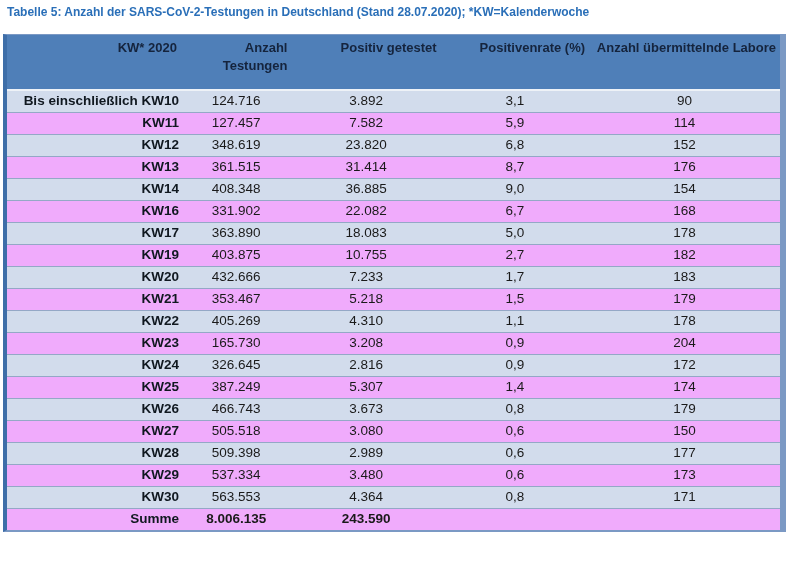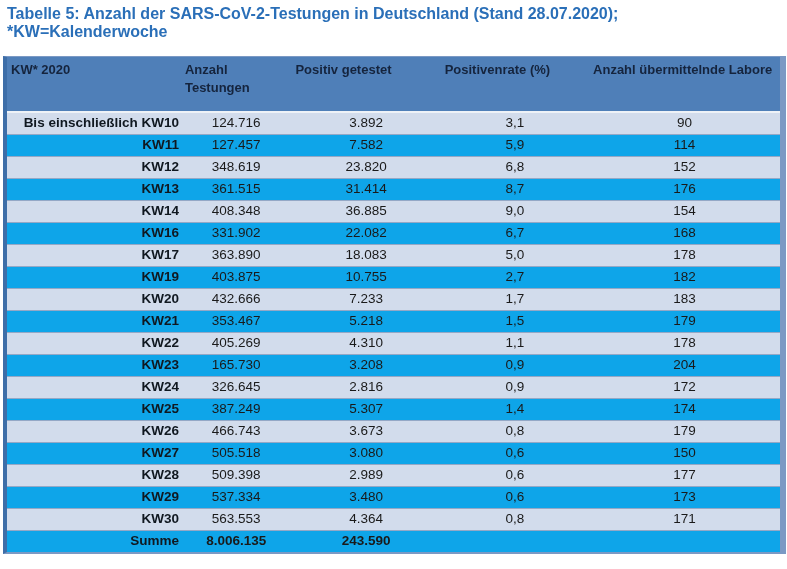--- a/index.html
+++ b/index.html
@@ -6,21 +6,21 @@
     margin: 0;
     padding: 0;
     background: #ffffff;
     width: 787px;
     height: 569px;
     overflow: hidden;
     font-family: "Liberation Sans", "DejaVu Sans", sans-serif;
   }
   .caption {
     padding: 5px 8px 0 7px;
-    font-size: 16px;
+    font-size: 12px;
     font-weight: 700;
     color: #2A6FB8;
     letter-spacing: 0;
   }
   .table-wrap {
     margin: 15px 1px 0 3px;
     border-top: 1px solid #7B99C4;
     border-bottom: 2px solid #7B99C4;
     border-left: 4px solid #3E6EA8;
     border-right: 6px solid #7B99C4;
@@ -33,40 +33,40 @@
   col.c1 { width: 22.5%; }
   col.c2 { width: 14.3%; }
   col.c3 { width: 19.3%; }
   col.c4 { width: 19.2%; }
   col.c5 { width: 24.7%; }
   thead th {
     background: #4F7FB8;
     color: #15243D;
     font-size: 13px;
     font-weight: 700;
-    text-align: left;
+    text-align: right;
     vertical-align: top;
     height: 50px;
     padding: 4px 4px 0 4px;
     line-height: 1.35;
     border-bottom: 2px solid #EEF2F7;
   }
   tbody td {
     font-size: 13.5px;
     color: #1A1A1A;
     text-align: center;
     vertical-align: middle;
     height: 19px;
     padding: 1px 2px;
     border-top: 1px solid #94A8C6;
     line-height: 1.25;
     white-space: nowrap;
     overflow: hidden;
   }
-  tbody tr { background: #0ea5e9; }
+  tbody tr { background: #f0abfc; }
   tbody tr:nth-child(odd) { background: #D2DCEC; }
   tbody td:first-child { font-weight: 700; color: #101820; text-align: right; }
   tbody tr.total-row td { font-weight: 700; }
 </style>
 </head>
 <body>
 
 <div class="caption">Tabelle 5: Anzahl der SARS-CoV-2-Testungen in Deutschland (Stand 28.07.2020); *KW=Kalenderwoche</div>
 
 <div class="table-wrap">

